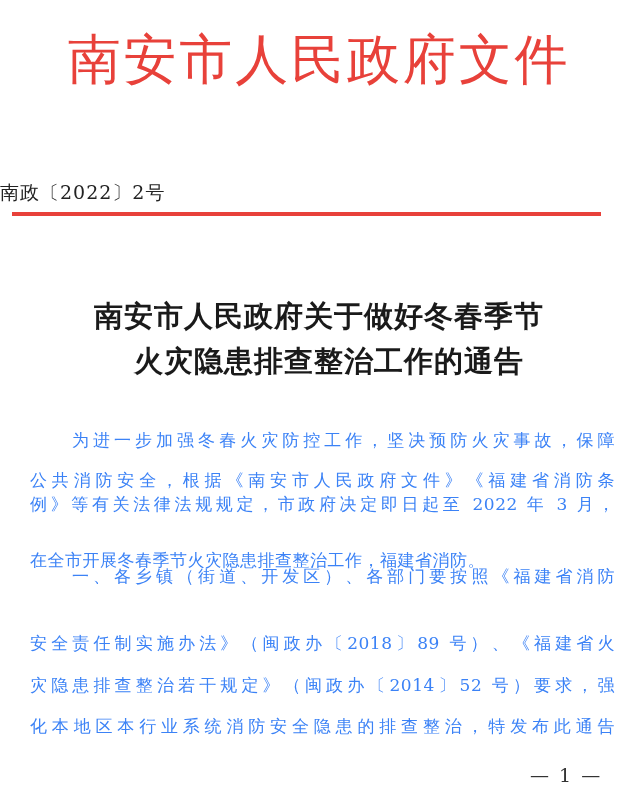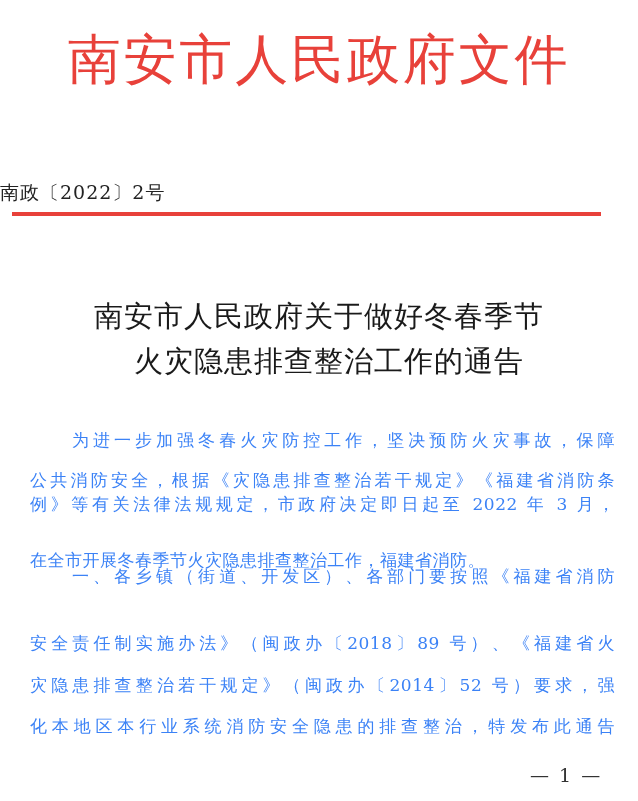--- a/index.html
+++ b/index.html
@@ -6,42 +6,42 @@
   body { width: 638px; height: 801px; position: relative; overflow: hidden;
          font-family: "DejaVu Serif", "Liberation Serif", serif; color: #1a1a1a; }
   .masthead { position: absolute; left: 0; top: 28px; width: 638px; text-align: center;
               font-family: "DejaVu Serif", serif; font-size: 54px; letter-spacing: 3px;
               color: #e8413a; line-height: 64px; transform: scaleX(0.98); }
   .docno { position: absolute; left: 0; top: 180px; width: 638px; text-align: left;
            font-family: "DejaVu Serif", serif; font-size: 19px; color: #222; letter-spacing: 1px; }
   .redline { position: absolute; left: 12px; top: 212px; width: 589px; height: 4px;
              background: #e8413a; }
   .title { position: absolute; left: 0; width: 638px; text-align: center;
-           font-family: "DejaVu Serif", serif; font-weight: normal; font-size: 29px;
+           font-family: "DejaVu Serif", serif; font-weight: bold; font-size: 29px;
            color: #1a1a1a; letter-spacing: 1px; line-height: 36px; }
   .t1 { top: 298px; }
   .t2 { top: 343px; margin-left: 10px; }
   .para-line { position: absolute; left: 30px; width: 585px; font-size: 17px;
                line-height: 24px; color: #3b82f6; white-space: nowrap;
                text-align: justify; text-align-last: justify; letter-spacing: 0.5px; }
   .indent { left: 72px; width: 543px; }
   .pagenum { position: absolute; left: 530px; top: 764px; font-size: 19px; color: #333; letter-spacing: 2px; }
 </style>
 </head>
 <body>
 
 <div class="masthead">南安市人民政府文件</div>
 <div class="docno">南政〔2022〕2号</div>
 <div class="redline"></div>
 
 <div class="title t1">南安市人民政府关于做好冬春季节</div>
 <div class="title t2">火灾隐患排查整治工作的通告</div>
 
 <div class="para-line indent" style="top:428px">为进一步加强冬春火灾防控工作，坚决预防火灾事故，保障</div>
-<div class="para-line" style="top:468px">公共消防安全，根据《灾隐患排查整治若干规定》《福建省消防条</div>
+<div class="para-line" style="top:468px">公共消防安全，根据《南安市人民政府文件》《福建省消防条</div>
 <div class="para-line" style="top:492px">例》等有关法律法规规定，市政府决定即日起至 2022 年 3 月，</div>
 <div class="para-line" style="top:548px; text-align-last:left">在全市开展冬春季节火灾隐患排查整治工作，福建省消防。</div>
 
 <div class="para-line indent" style="top:564px">一、各乡镇（街道、开发区）、各部门要按照《福建省消防</div>
 <div class="para-line" style="top:631px">安全责任制实施办法》（闽政办〔2018〕89 号）、《福建省火</div>
 <div class="para-line" style="top:673px">灾隐患排查整治若干规定》（闽政办〔2014〕52 号）要求，强</div>
 <div class="para-line" style="top:714px">化本地区本行业系统消防安全隐患的排查整治，特发布此通告</div>
 
 <div class="pagenum">— 1 —</div>
 

